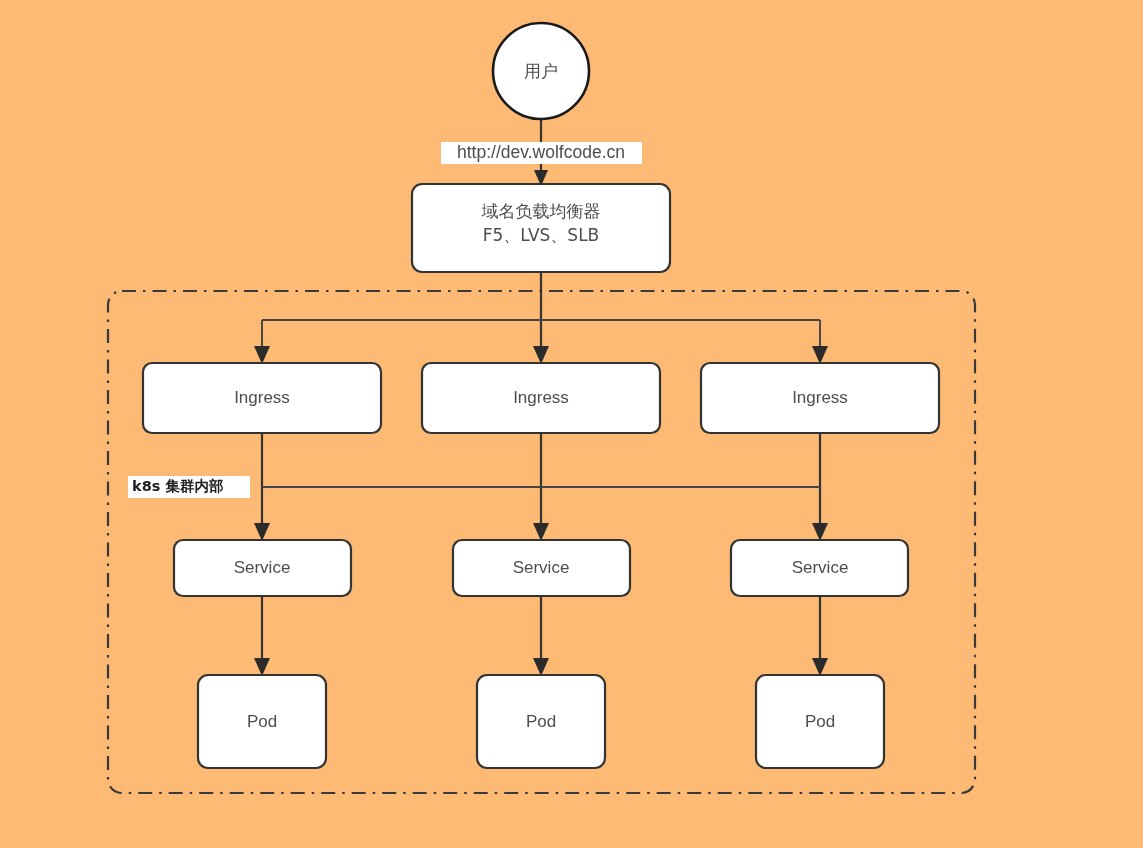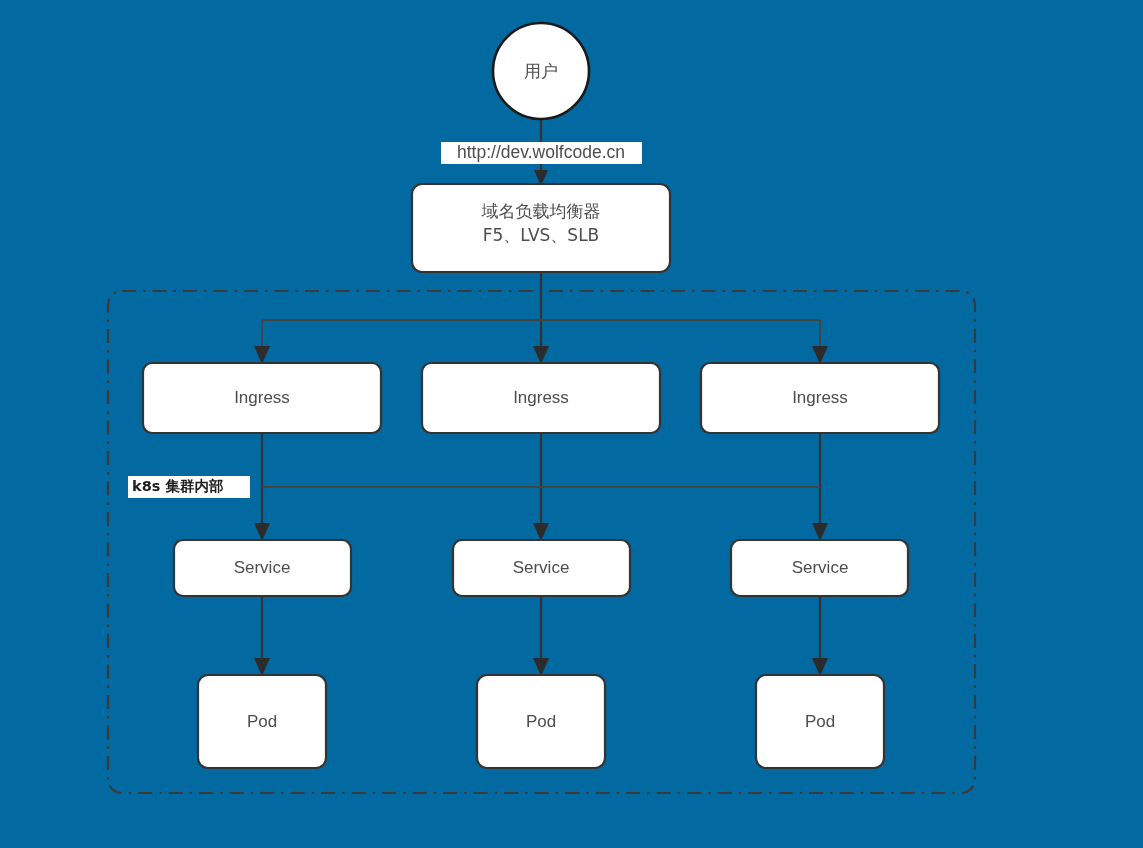--- a/index.html
+++ b/index.html
@@ -10,21 +10,21 @@
   body {
     width: 1143px;
     height: 848px;
     font-family: "Liberation Sans", "DejaVu Sans", sans-serif;
     overflow: hidden;
   }
   #diagram-root {
     position: relative;
     width: 1143px;
     height: 848px;
-    background: #0369a1;
+    background: #fdba74;
   }
   svg#diagram-svg {
     position: absolute;
     top: 0;
     left: 0;
     width: 1143px;
     height: 848px;
     display: block;
   }
   .node-shape {

